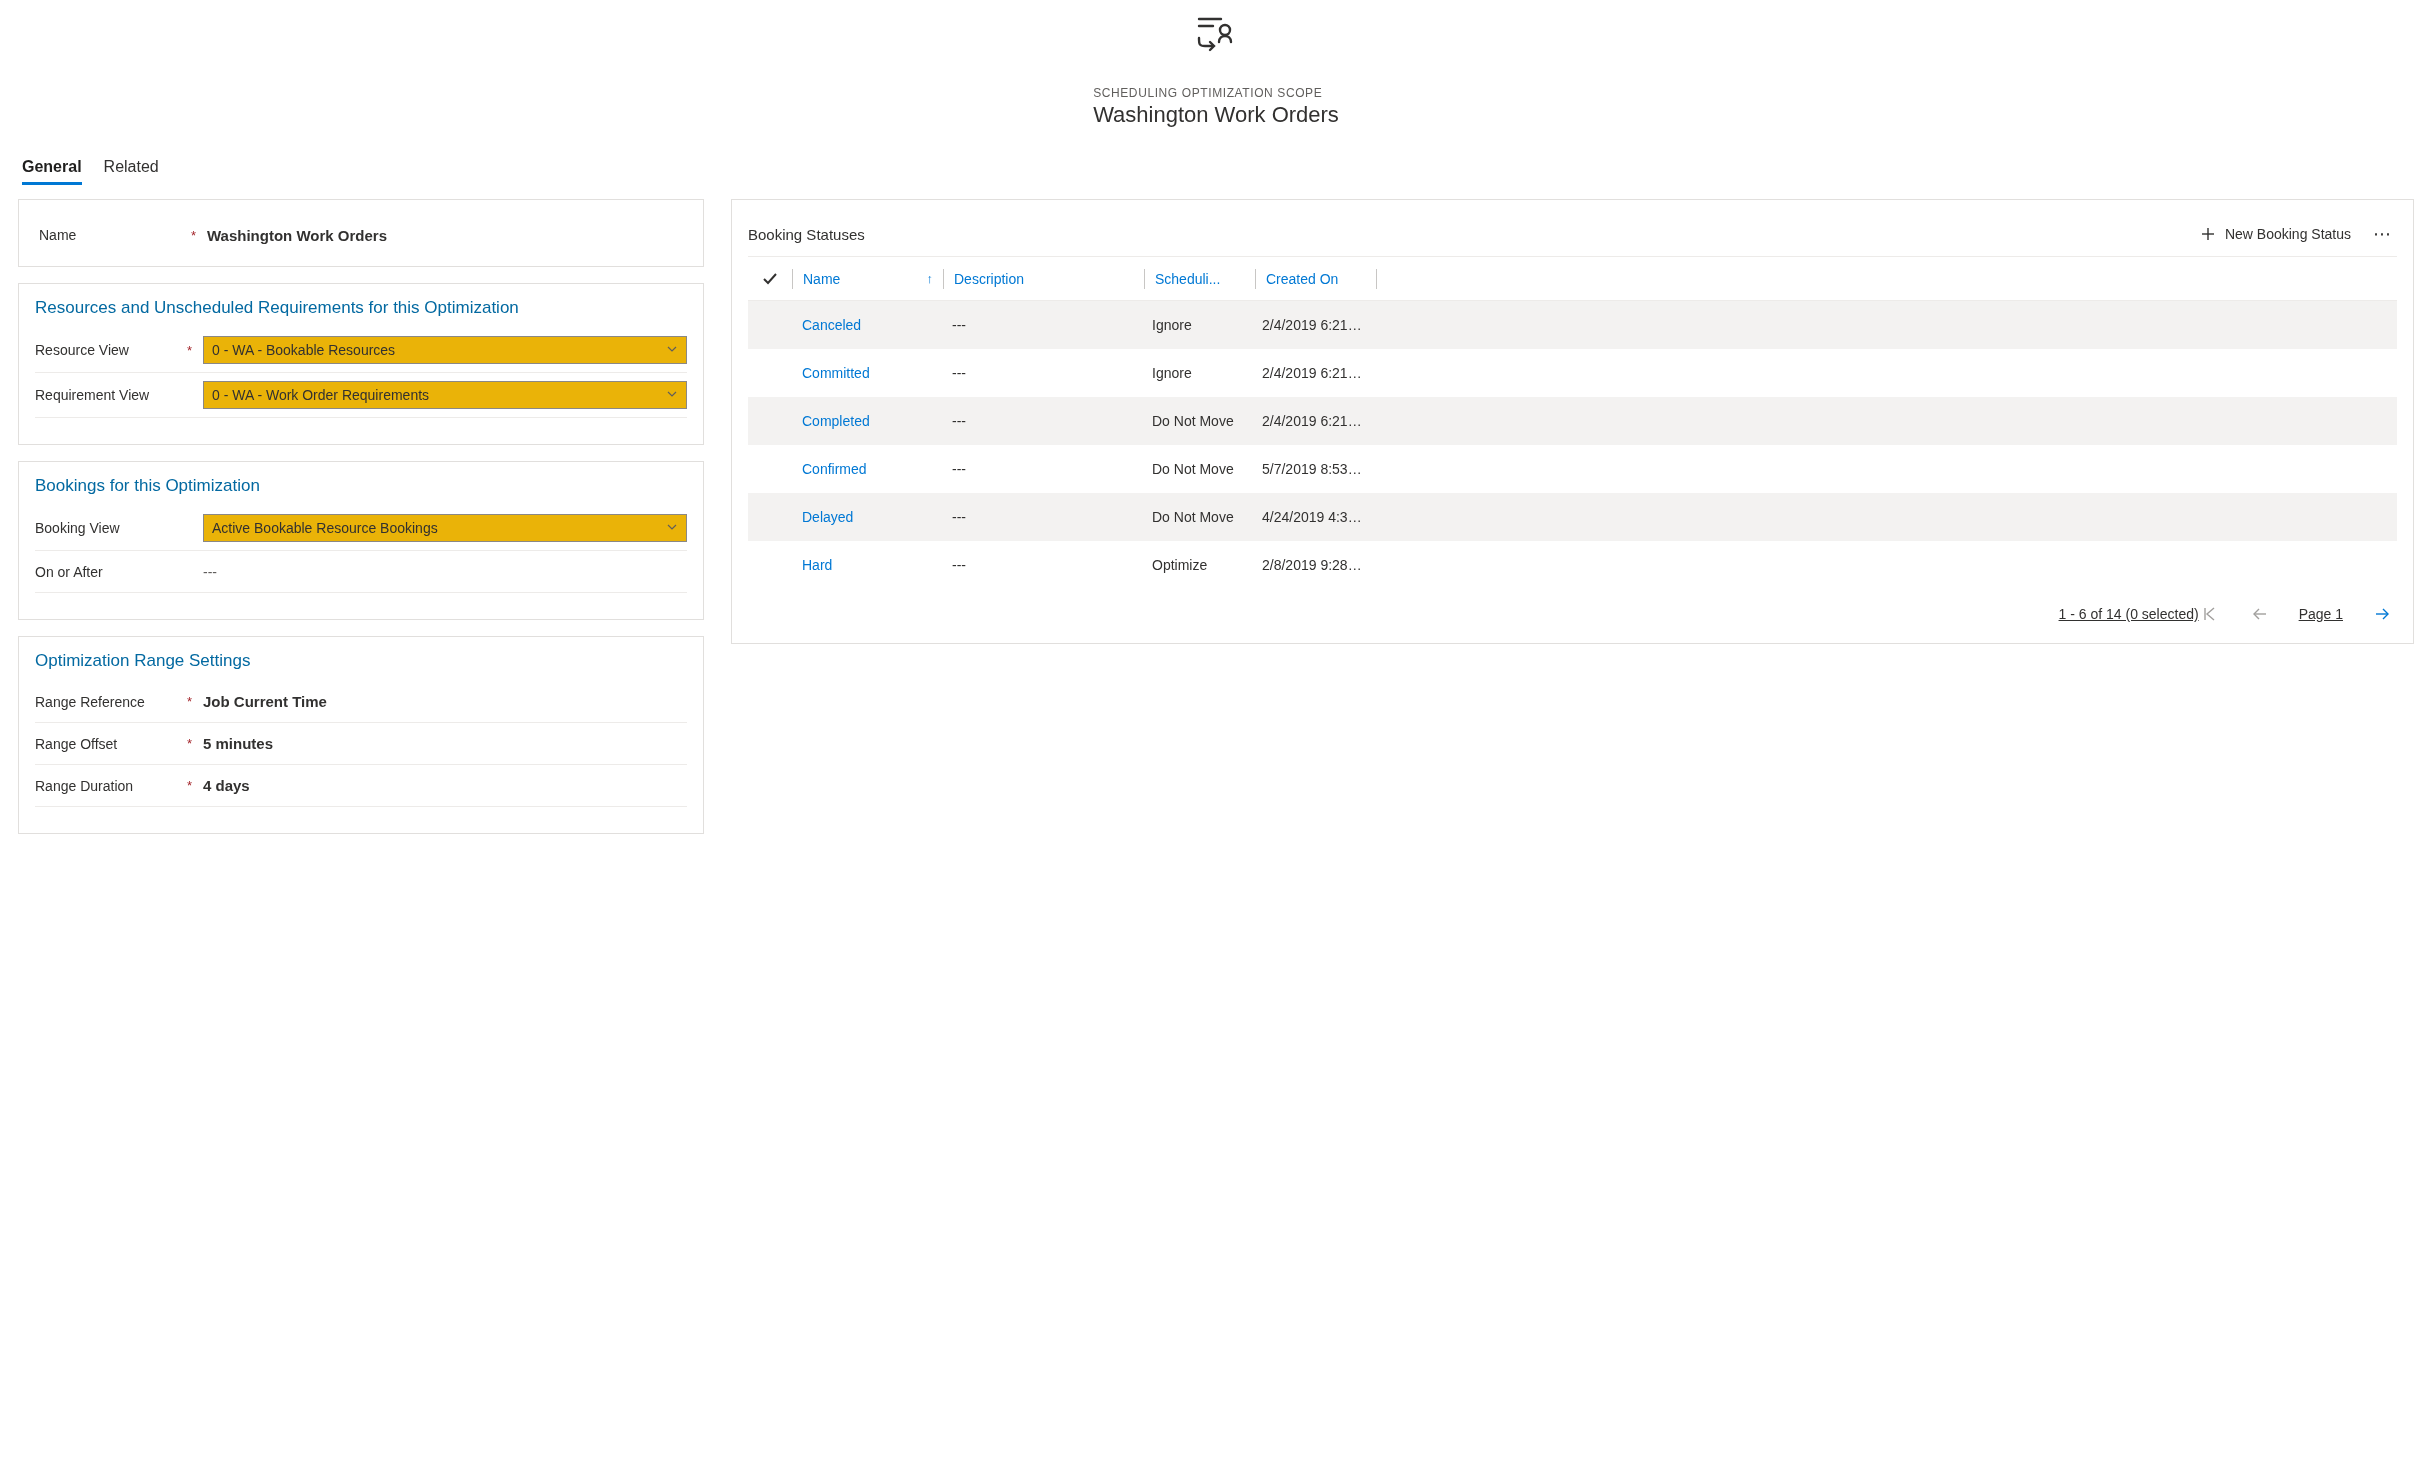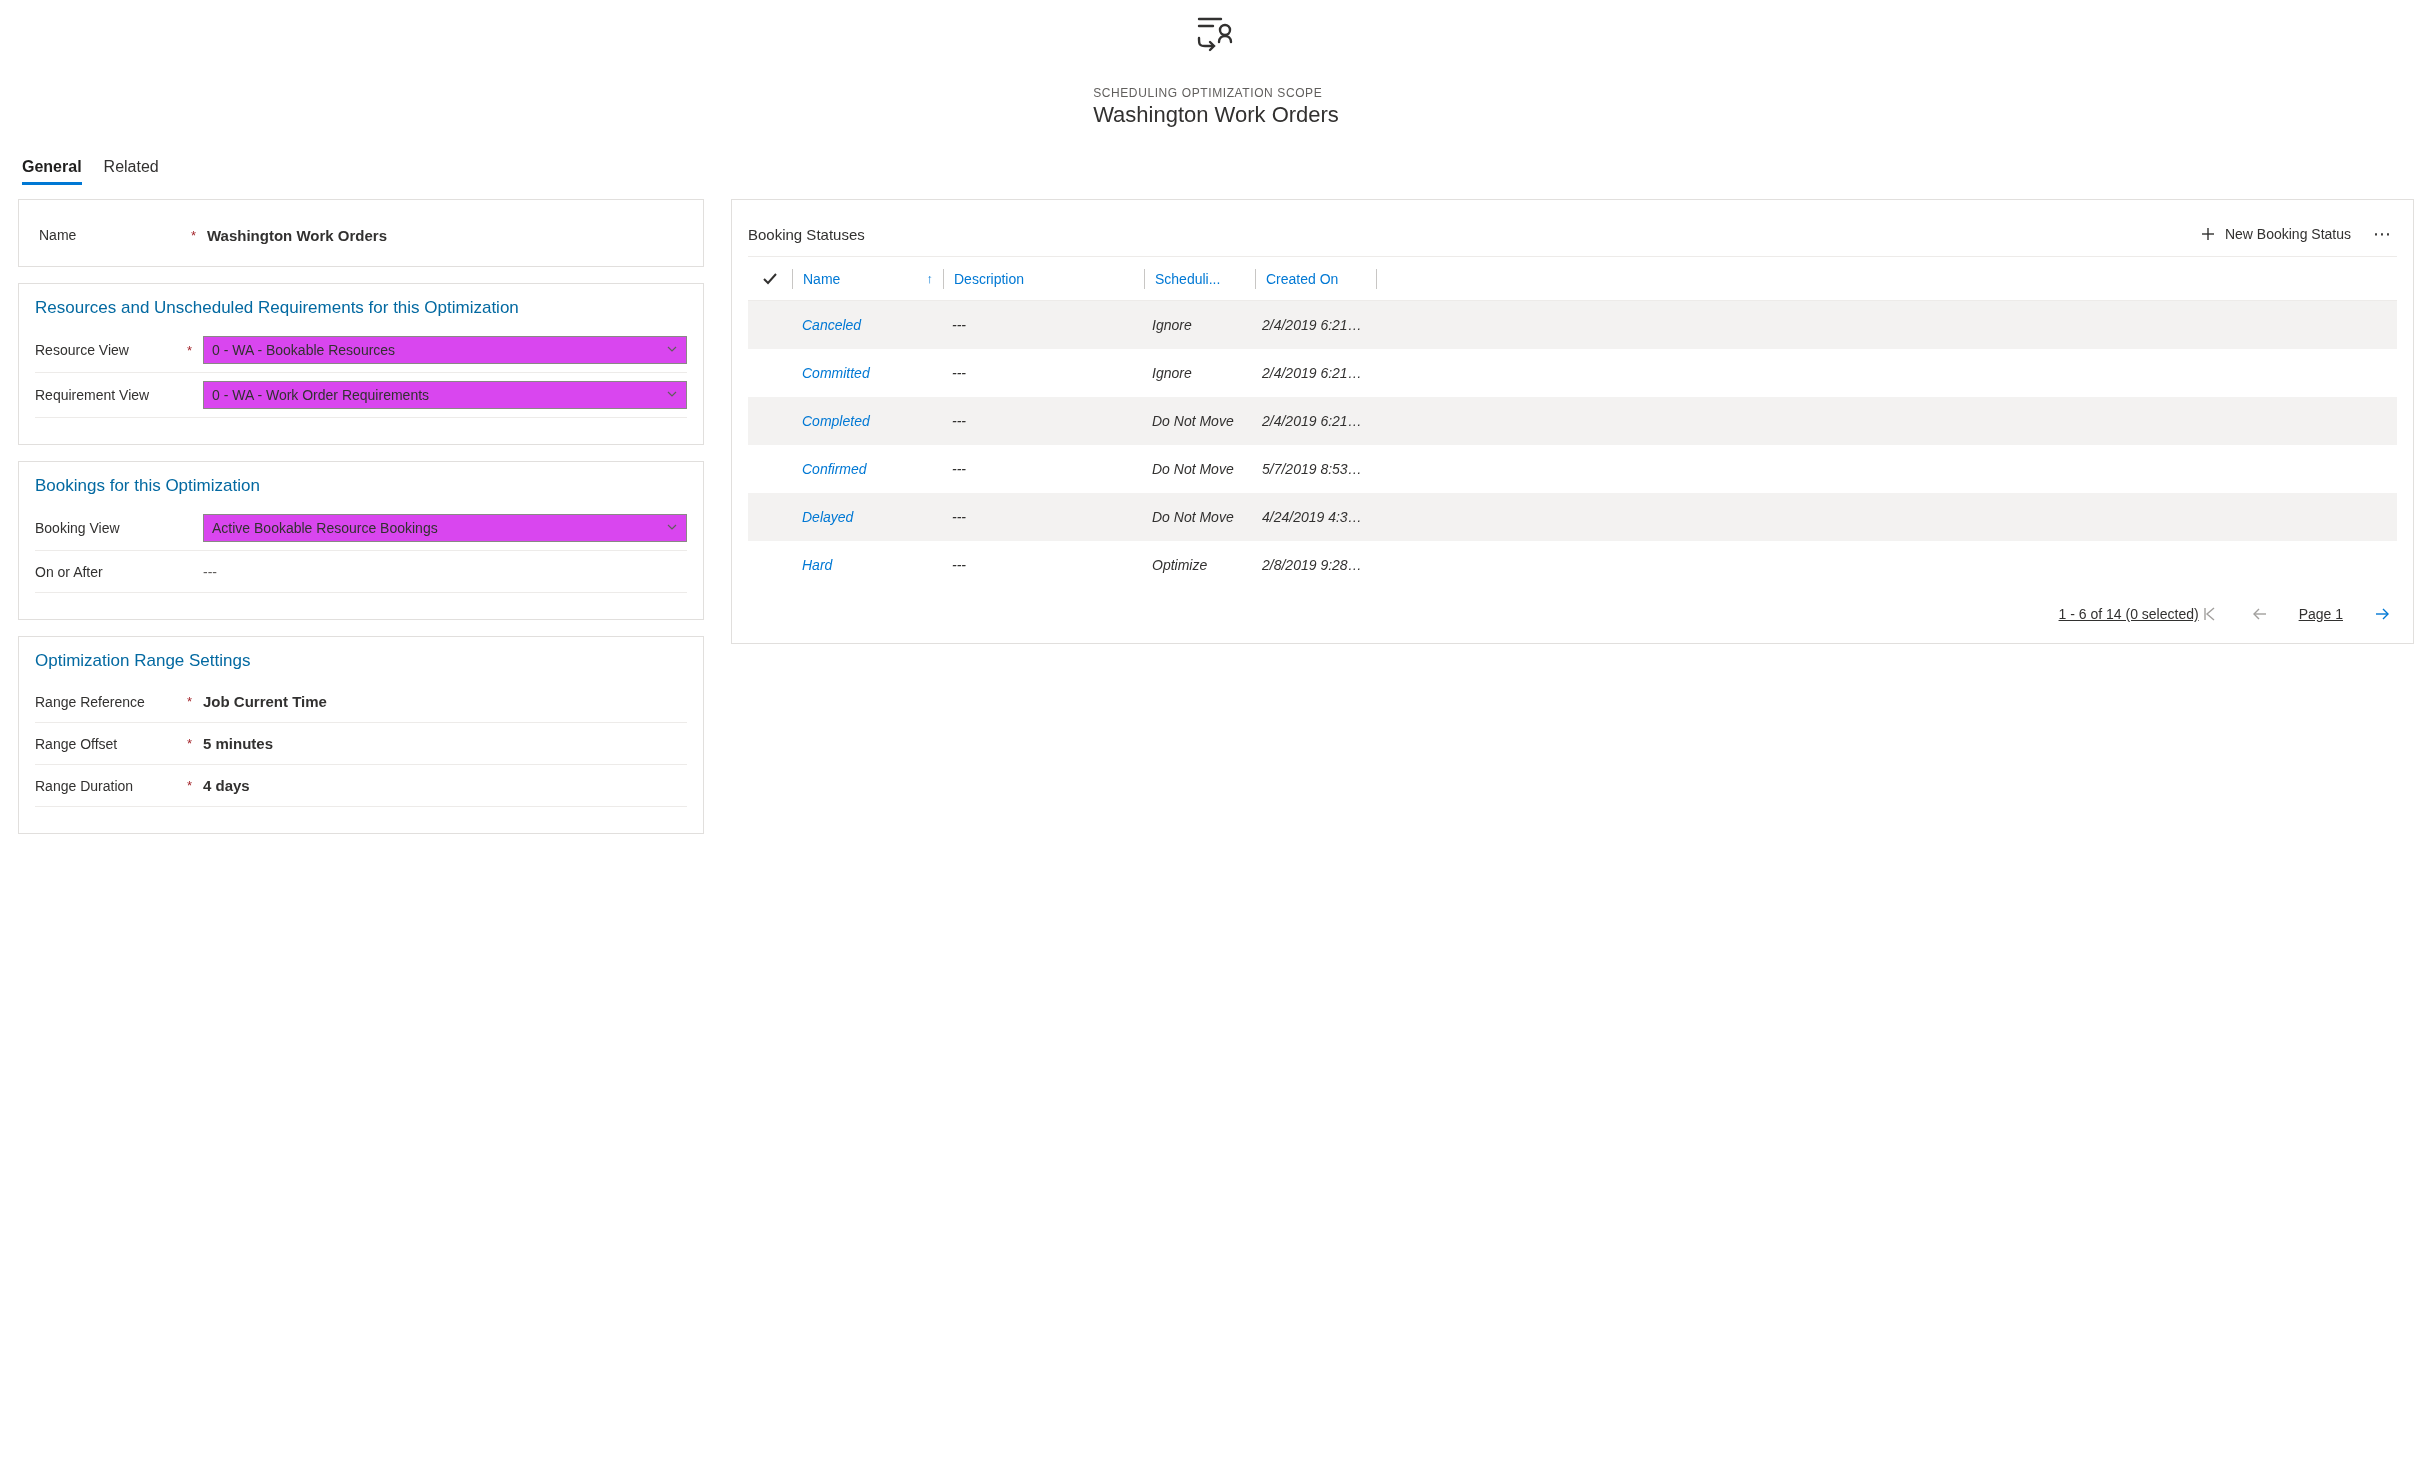--- a/index.html
+++ b/index.html
@@ -21,39 +21,39 @@
   .left-col { width: 686px; display:flex; flex-direction:column; gap: 16px;}
   .right-col { flex:1; }
   .card { border:1px solid #e1dfdd; padding: 14px 16px 10px 16px; }
   .card-title { font-size: 17px; font-weight:400; margin-bottom: 10px; color:#0369a1;}
   .field-row { display:flex; align-items:center; border-bottom:1px solid #edebe9; padding: 8px 0; min-height:42px; }
   .field-row:last-child { border-bottom:none; }
   .field-label { width: 150px; font-size:14px; color:#323130; }
   .req { color:#a4262c; font-size:13px; padding: 0 8px 0 2px; width:18px; display:inline-block; text-align:left;}
   .field-value-strong { font-weight:600; font-size:15px; }
   .field-value-dim { color:#605e5c; }
-  .select-box { position:relative; flex:1; border:1px solid #8a8886; background:#d946ef; height:28px; display:flex; align-items:center; padding:0 8px; cursor:pointer;}
+  .select-box { position:relative; flex:1; border:1px solid #8a8886; background:#eab308; height:28px; display:flex; align-items:center; padding:0 8px; cursor:pointer;}
   .select-box .chev { position:absolute; right:8px; top:6px; }
   
   .grid-card { border:1px solid #e1dfdd; padding: 10px 16px 14px 16px;}
   .grid-head-row { display:flex; align-items:center; justify-content:space-between; padding: 10px 0 8px 0; border-bottom:1px solid #edebe9;}
   .grid-title { font-size:15px; font-weight:400;}
   .grid-actions { display:flex; align-items:center; gap:18px;}
   .plus-btn { display:flex; align-items:center; gap:10px; cursor:pointer; font-size:14px;}
   .more-btn { width:28px; height:28px; display:flex; align-items:center; justify-content:center; cursor:pointer; font-size:18px; letter-spacing:2px;}
   .grid-header { display:flex; align-items:center; height:44px; border-bottom:1px solid #edebe9; }
   .col-check { width:44px; display:flex; justify-content:center; }
   .col-sep { border-left:1px solid #c8c6c4; height:20px; }
   .grid-header .hcell { display:flex; align-items:center; gap:6px; padding:0 10px; color:#0078d4; font-size:14px; cursor:pointer; position:relative; height:44px;}
   .hcell.name { width:150px; }
   .hcell.desc { width:200px; }
   .hcell.sched { width:110px; }
   .hcell.created { width:120px; }
   .sort-arrow { color:#0078d4; font-size:13px; position:absolute; right:10px;}
-  .grid-body .row { display:flex; align-items:center; height:48px;font-style:italic; }
+  .grid-body .row { display:flex; align-items:center; height:48px; }
   .grid-body .row.alt { background:#f3f2f1; }
   .cell { padding:0 10px; font-size:14px; overflow:hidden; white-space:nowrap; text-overflow:ellipsis;}
   .cell.name { width:150px; color:#0078d4; cursor:pointer;}
   .cell.desc { width:200px; color:#323130;}
   .cell.sched { width:110px; color:#323130;}
   .cell.created { width:120px; color:#323130;}
   .cell.check { width:44px; }
   .grid-footer { display:flex; align-items:center; justify-content:flex-end; padding: 14px 4px 4px 8px; text-decoration: underline;}
   .pager { display:flex; align-items:center; gap:28px;}
   .pager-btn { width:22px; height:22px; display:flex; align-items:center; justify-content:center; cursor:pointer;}

